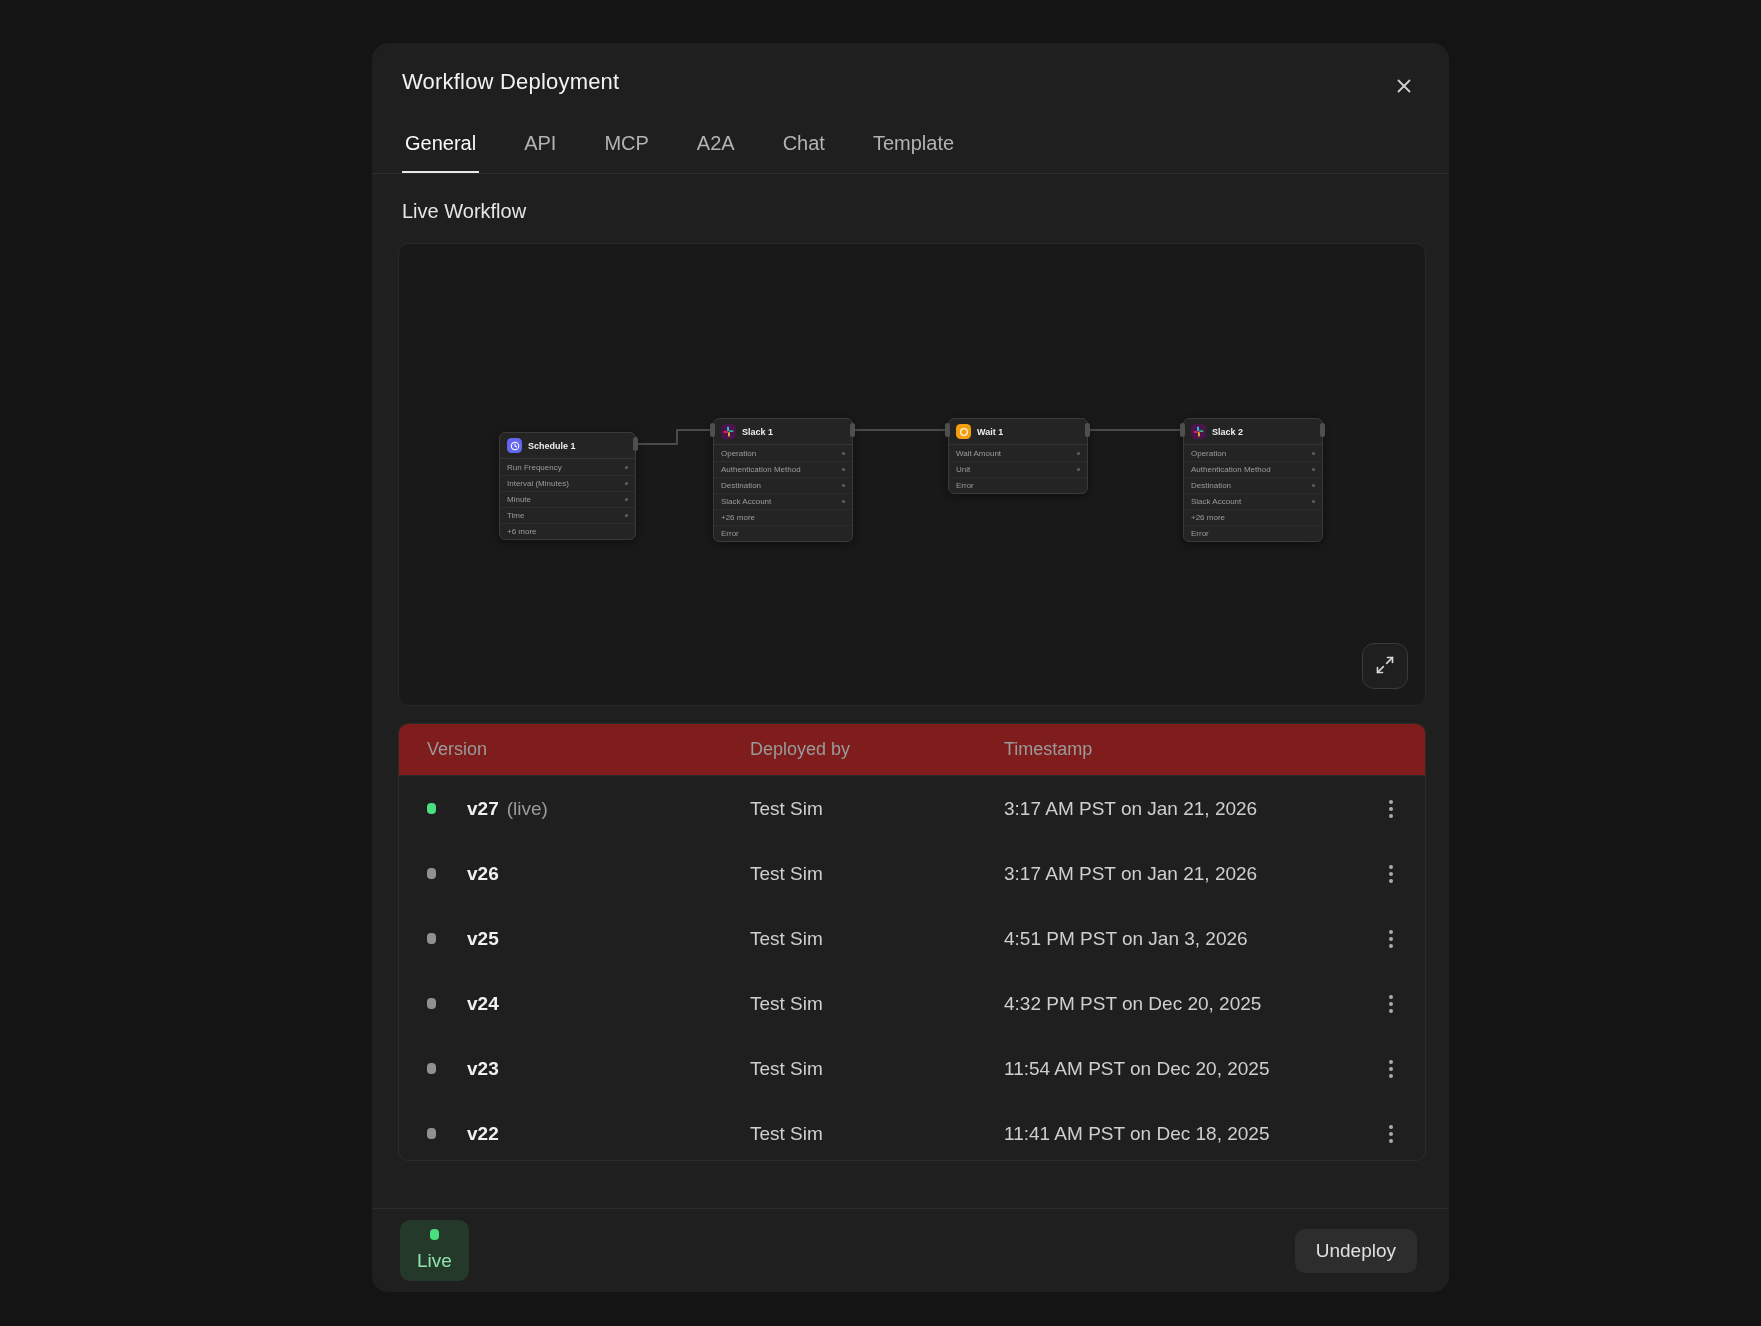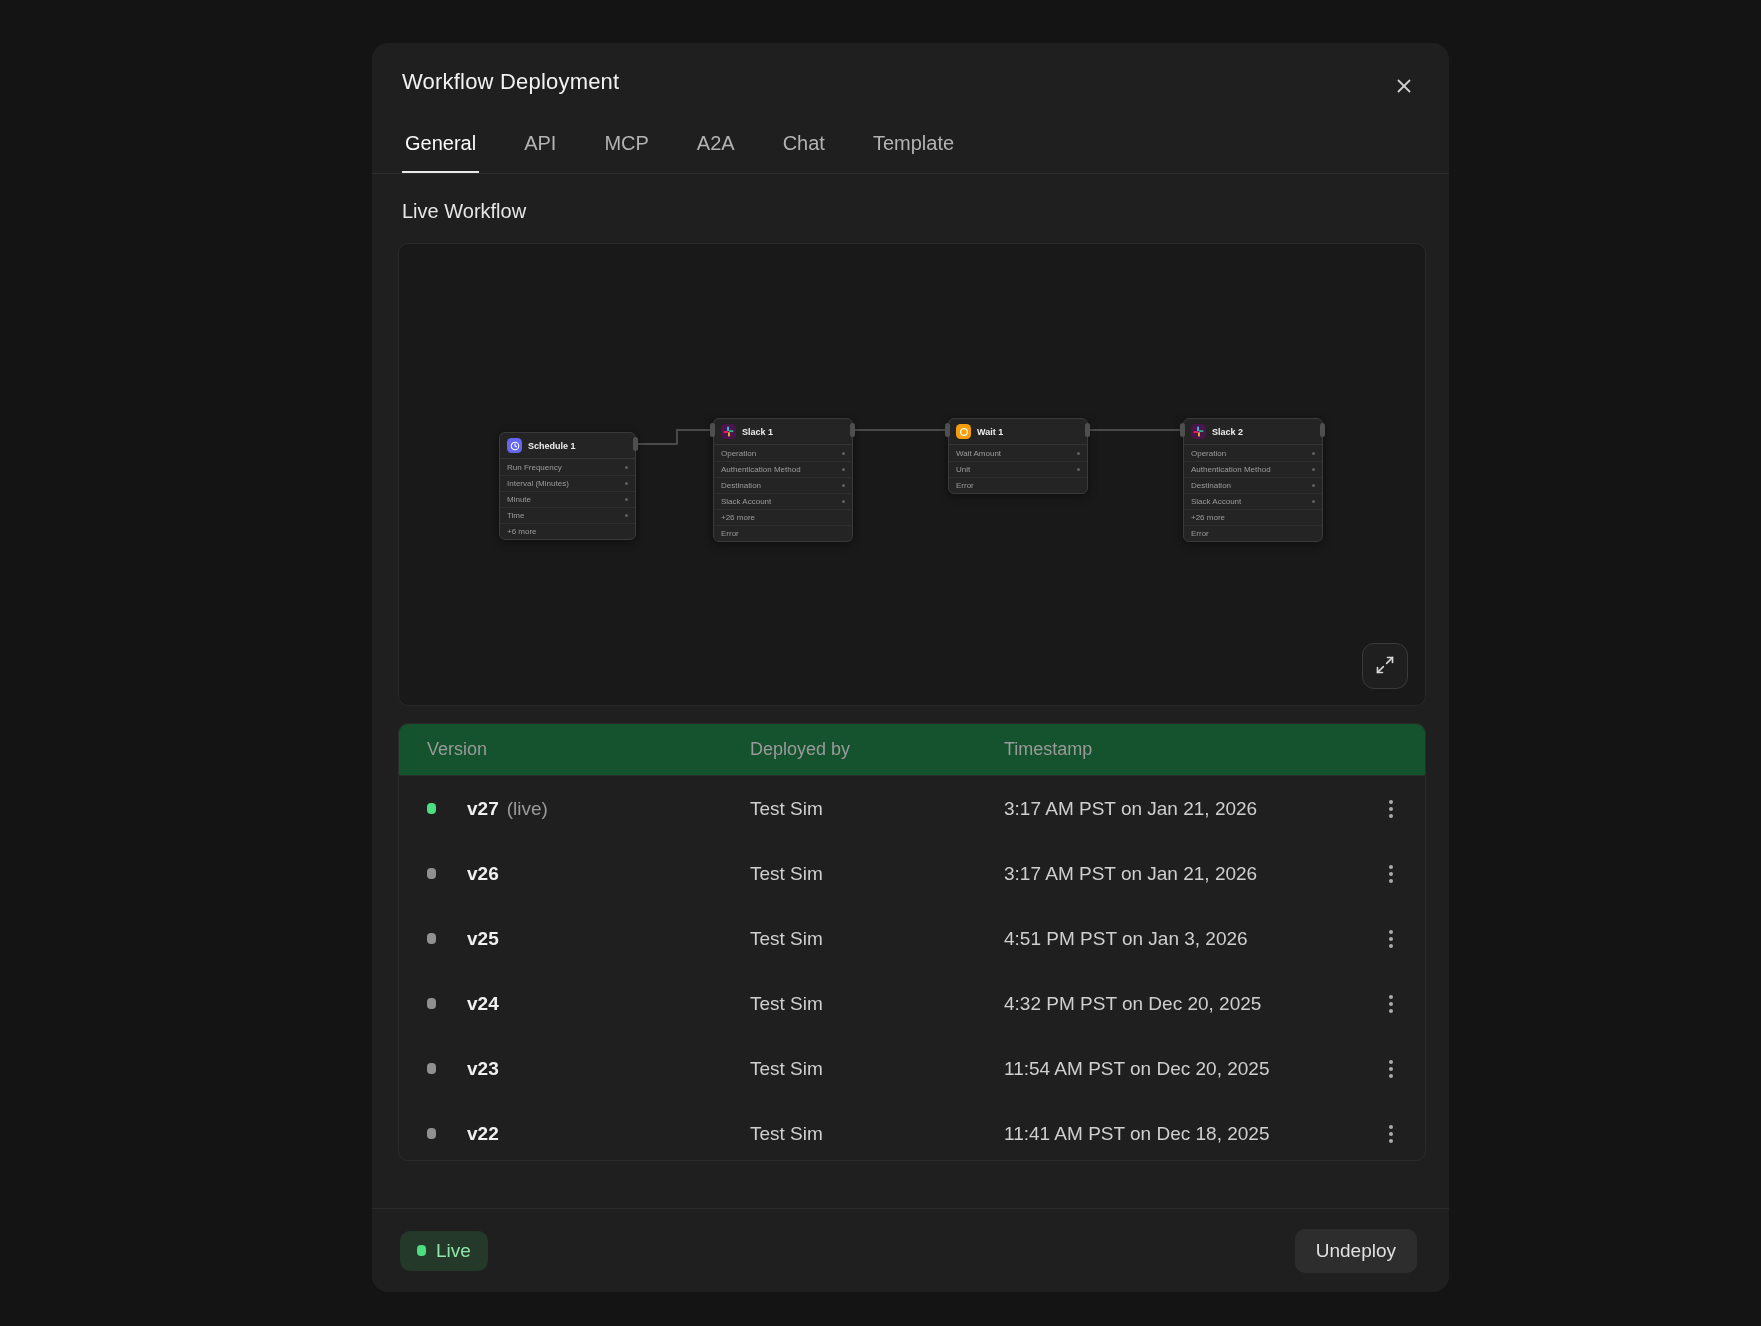--- a/index.html
+++ b/index.html
@@ -42,21 +42,21 @@
   .expand-btn { position:absolute; right:17px; bottom:16px; width:46px; height:46px;
                 background:#1f1f1f; border:1px solid #3a3a3a; border-radius:12px;
                 display:flex; align-items:center; justify-content:center; cursor:pointer; }
 
   
   .versions-heading { margin-top:30px; }
   .table { margin-top:17px; height:438px; border:1px solid #2b2b2b; border-radius:10px;
            overflow:hidden; }
   .t-row { display:grid; grid-template-columns:323px 254px 1fr 56px; align-items:center;
            padding-left:28px; padding-right:16px; }
-  .t-head { height:52px; background:#14532d; border-bottom:1px solid #2b2b2b;
+  .t-head { height:52px; background:#7f1d1d; border-bottom:1px solid #2b2b2b;
             color:#9a9a9a; font-size:18px; }
   .t-body-row { height:65px; font-size:19px; color:#cfcfcf; }
   .cell-version { display:flex; align-items:center; }
   .v-dot { width:9px; height:11px; border-radius:4px; margin-right:31px; flex:none; }
   .v-name { color:#f0f0f0; font-weight:600; }
   .v-suffix { color:#9a9a9a; font-weight:400; margin-left:8px; }
   .kebab { display:flex; flex-direction:column; gap:3px; align-items:center;
            justify-content:center; width:36px; height:36px; margin-left:auto;
            background:none; border:none; cursor:pointer; }
   .kebab i { width:4px; height:4px; border-radius:50%; background:#ababab; }
@@ -363,20 +363,20 @@
               <i style="width:4px;height:4px;border-radius:50%;background:#ababab;"></i>
               <i style="width:4px;height:4px;border-radius:50%;background:#ababab;"></i>
               <i style="width:4px;height:4px;border-radius:50%;background:#ababab;"></i>
             </span>
           </button>
       </div>
     </div>
   </div>
 
   <div class="modal-footer">
-    <div class="live-badge" style="background: rgb(36, 57, 42); color: rgb(144, 228, 169);">
+    <div class="live-badge" style="background: rgb(36, 57, 42); color: rgb(144, 228, 169); flex-direction: column;">
       <span class="live-dot" style="background: rgb(74, 222, 128);"></span>
       <span>Live</span>
     </div>
     <button class="undeploy-btn">Undeploy</button>
   </div>
 
 </div>
 
 </body></html>

